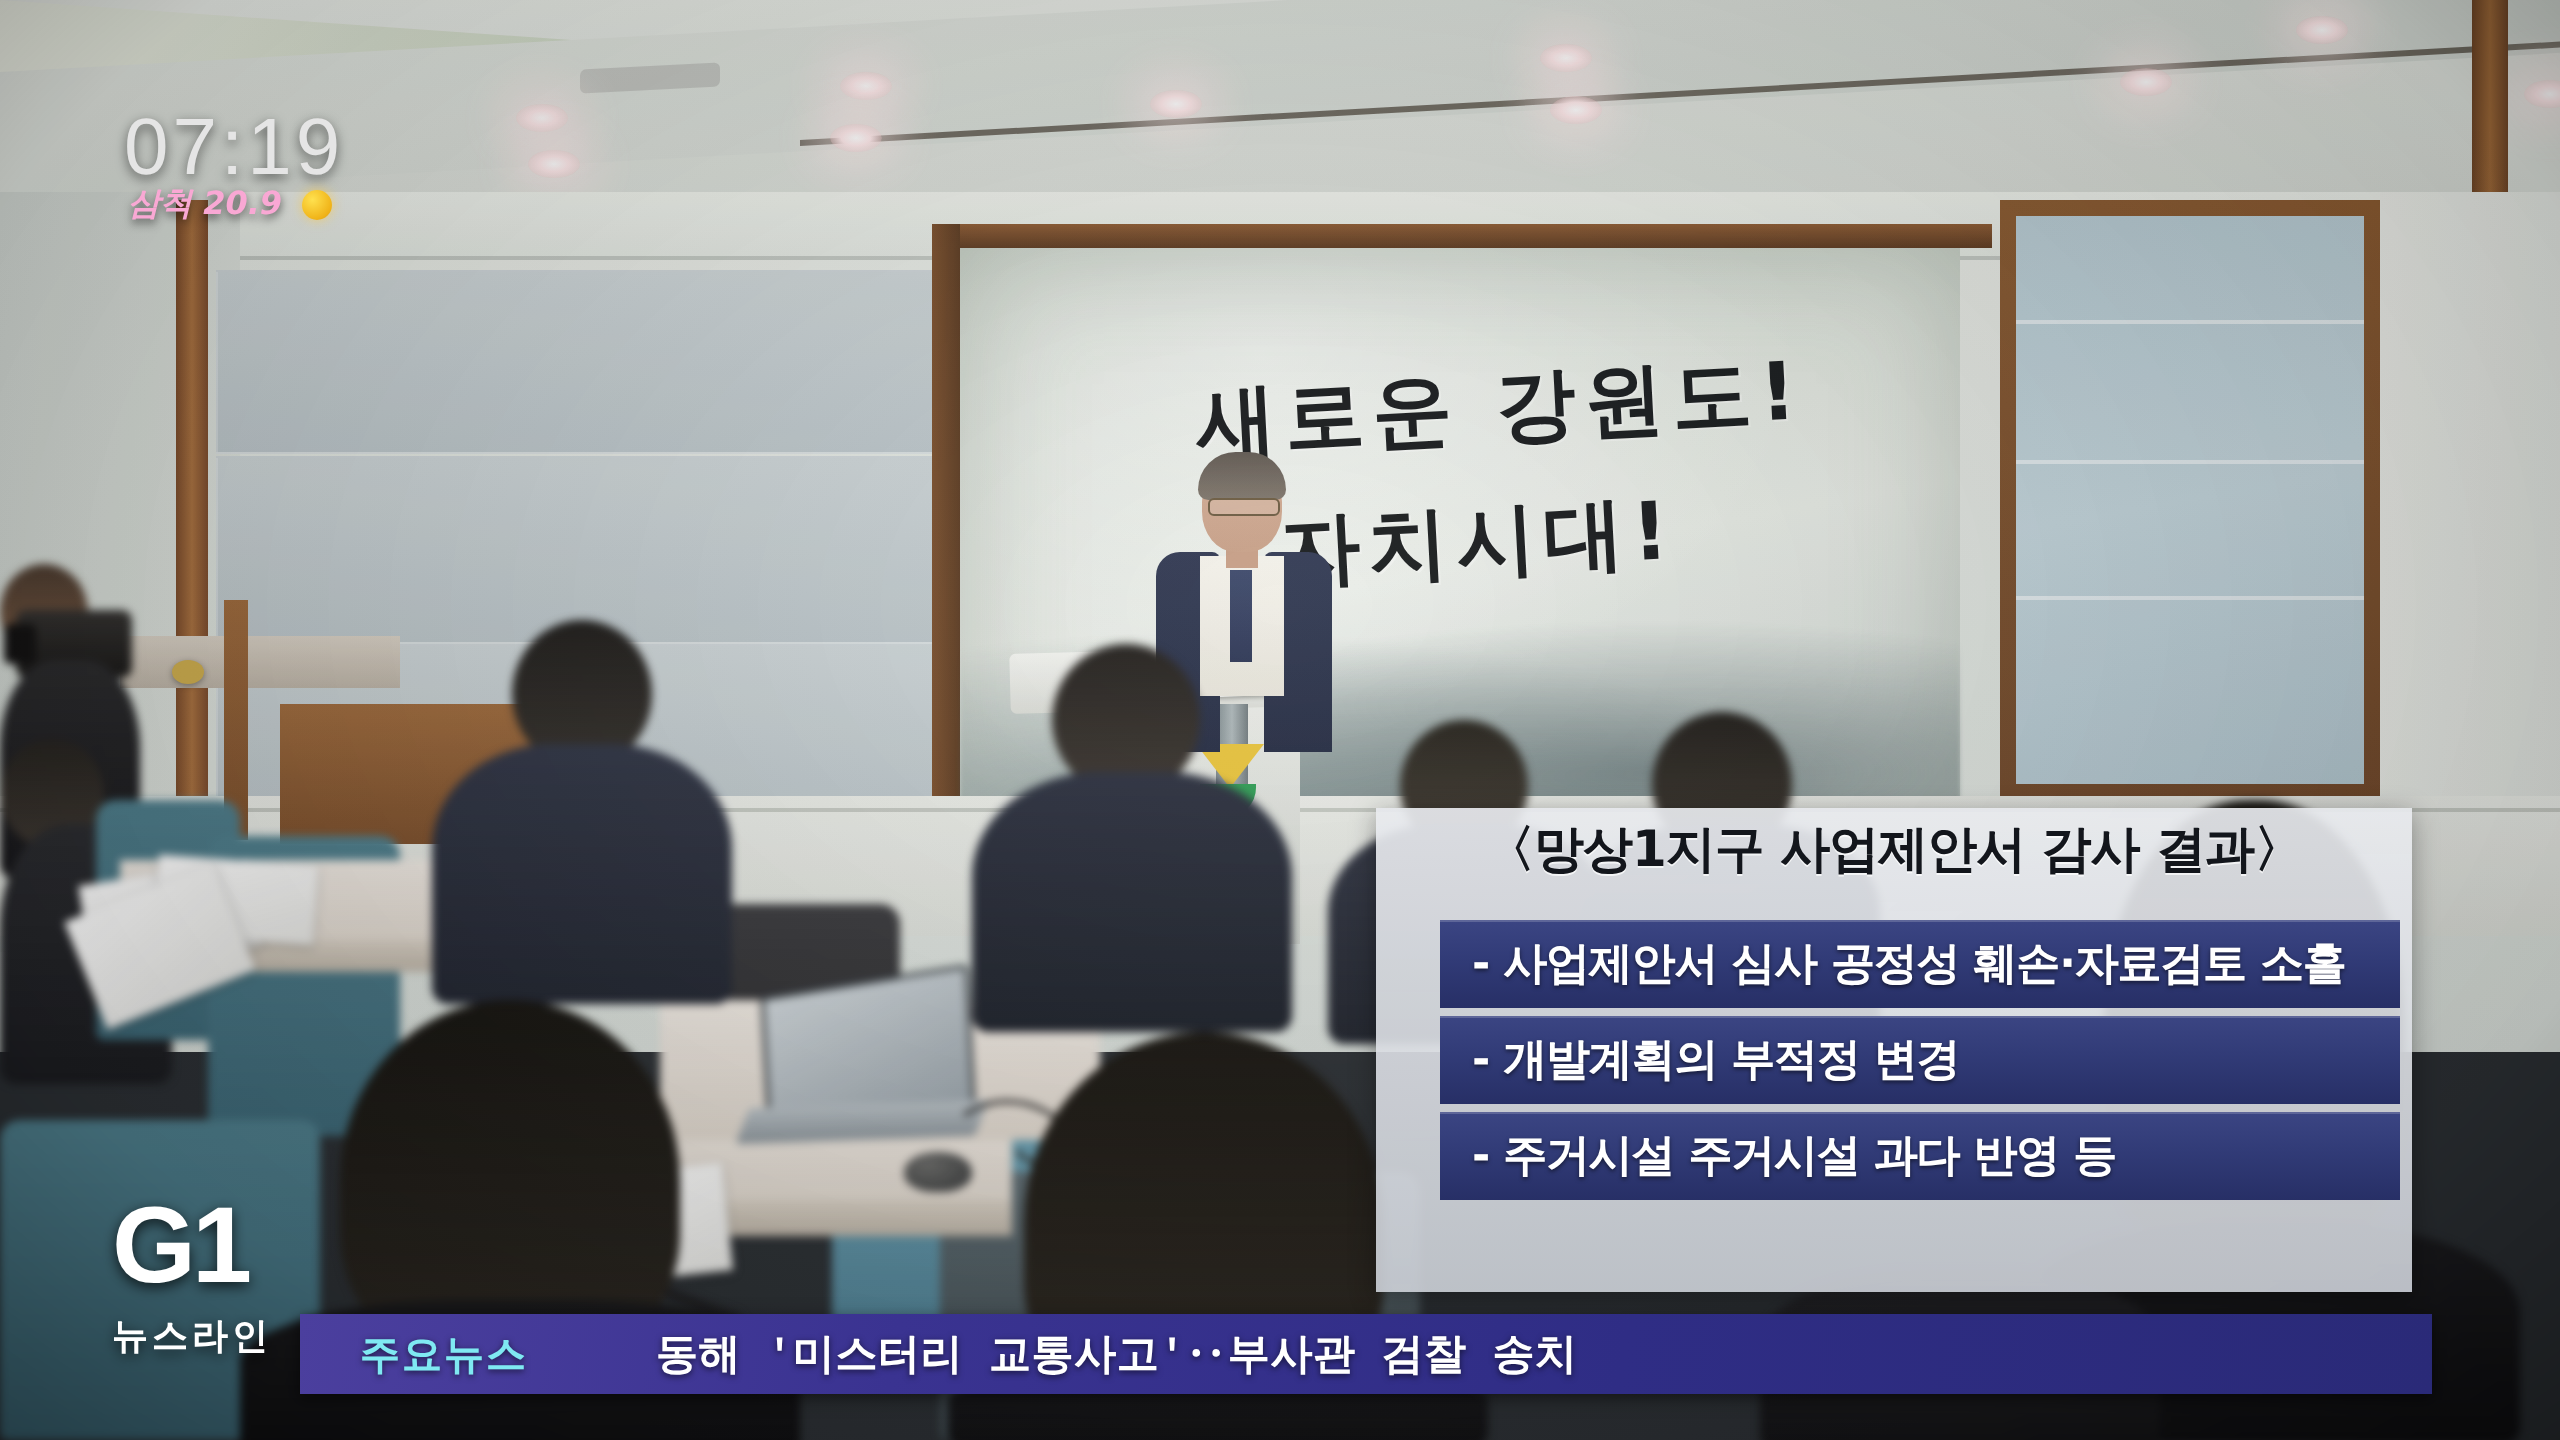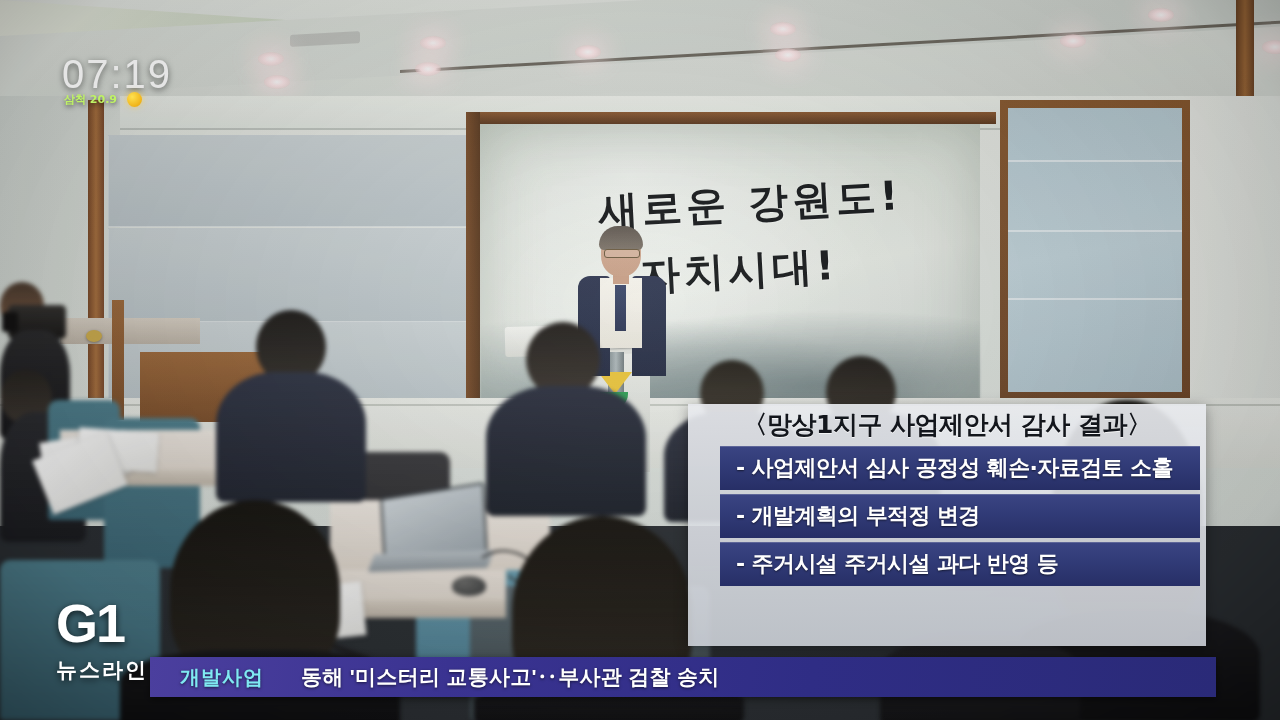--- a/index.html
+++ b/index.html
@@ -296,75 +296,76 @@
     position: absolute; left: 62px; top: 52px;
     color: #e5e5e5; font-size: 40px; font-weight: 400; letter-spacing: 2px;
     text-shadow: 0 2px 6px rgba(0,0,0,.55);
     font-family: "Liberation Sans", sans-serif;
   }
   .weather {
     position: absolute; left: 64px; top: 92px;
     display: flex; align-items: center; gap: 10px;
   }
   .weather-text {
-    color: #bef264; font-size: 11px; font-weight: 700;
+    color: #f9a8d4; font-size: 16px; font-weight: 700;
     text-shadow: 0 2px 5px rgba(0,0,0,.6);
     font-family: "DejaVu Sans", sans-serif;
+    font-style: italic;
   }
   .sun-icon {
     width: 15px; height: 15px; border-radius: 50%;
     background: radial-gradient(circle at 35% 32%, #ffe14f, #f0b318 70%, #d99b0c);
     box-shadow: 0 0 6px rgba(255,200,50,.6);
   }
 
   .logo {
     position: absolute; left: 56px; top: 596px;
     color: #ffffff;
     font-family: "Liberation Sans", sans-serif;
     text-shadow: 0 2px 7px rgba(0,0,0,.75);
   }
   .logo-main { font-size: 54px; font-weight: 700; line-height: 54px; letter-spacing: -2px; }
   .logo-sub {
-    font-size: 21px; font-weight: 700; letter-spacing: 2px; margin-top: 6px;
+    font-size: 18px; font-weight: 700; letter-spacing: 2px; margin-top: 6px;
     font-family: "DejaVu Sans", sans-serif;
   }
 
   
   .ticker {
     position: absolute; left: 150px; top: 657px; width: 1066px; height: 40px;
     background: linear-gradient(100deg, #4b3f9e 0%, #3a3391 28%, #2f2d85 62%, #2a2a78 100%);
     display: flex; align-items: center;
     box-shadow: 0 2px 7px rgba(0,0,0,.5);
   }
   .ticker-tag {
     color: #7fe9f2; font-size: 20px; font-weight: 700; margin-left: 30px;
     letter-spacing: 1px; font-family: "DejaVu Sans", sans-serif;
     text-shadow: 0 1px 3px rgba(0,0,0,.6);
   }
   .ticker-text {
-    color: #ffffff; font-size: 21px; font-weight: 700; margin-left: 37px;
-    letter-spacing: .3px; font-family: Liberation Sans, sans-serif;
+    color: #ffffff; font-size: 21px; font-weight: 700; margin-left: 64px;
+    letter-spacing: .3px; font-family: Liberation Mono, monospace;
     text-shadow: 0 1px 3px rgba(0,0,0,.6);
   }
 
   
   .panel {
     position: absolute; left: 688px; top: 404px; width: 518px; height: 242px;
     background: linear-gradient(180deg, rgba(232,234,238,.92), rgba(205,209,216,.90));
     box-shadow: 0 3px 12px rgba(0,0,0,.35);
     padding: 4px 6px 6px 6px; box-sizing: border-box;
   }
   .panel-title {
     text-align: center; color: #13161c; font-weight: 700;
     font-size: 25px; line-height: 34px; letter-spacing: -.5px;
     font-family: "DejaVu Sans", sans-serif;
     text-shadow: 0 1px 0 rgba(255,255,255,.7);
     white-space: nowrap;
   }
-  .panel-rows { margin-top: 4px; padding-left: 26px; }
+  .panel-rows { margin-top: 18px; padding-left: 26px; }
   .panel-row {
     height: 44px; margin-bottom: 4px;
     background: linear-gradient(180deg, #3b4583 0%, #313b77 45%, #272f66 100%);
     display: flex; align-items: center;
     box-shadow: inset 0 1px 0 rgba(255,255,255,.18);
   }
   .panel-row:last-child { margin-bottom: 0; }
   .panel-row span {
     color: #ffffff; font-size: 22px; font-weight: 700;
     margin-left: 16px; letter-spacing: -.6px;
@@ -535,17 +536,17 @@
       <div class="panel-row">
         <span>- 개발계획의 부적정 변경</span>
       </div>
       <div class="panel-row">
         <span>- 주거시설 주거시설 과다 반영 등</span>
       </div>
     </div>
   </div>
 
   <div class="ticker">
-    <span class="ticker-tag">개발사업</span>
+    <span class="ticker-tag">주요뉴스</span>
     <span class="ticker-text">동해 '미스터리 교통사고'‥부사관 검찰 송치</span>
   </div>
 
 </div>
 
 </body></html>

